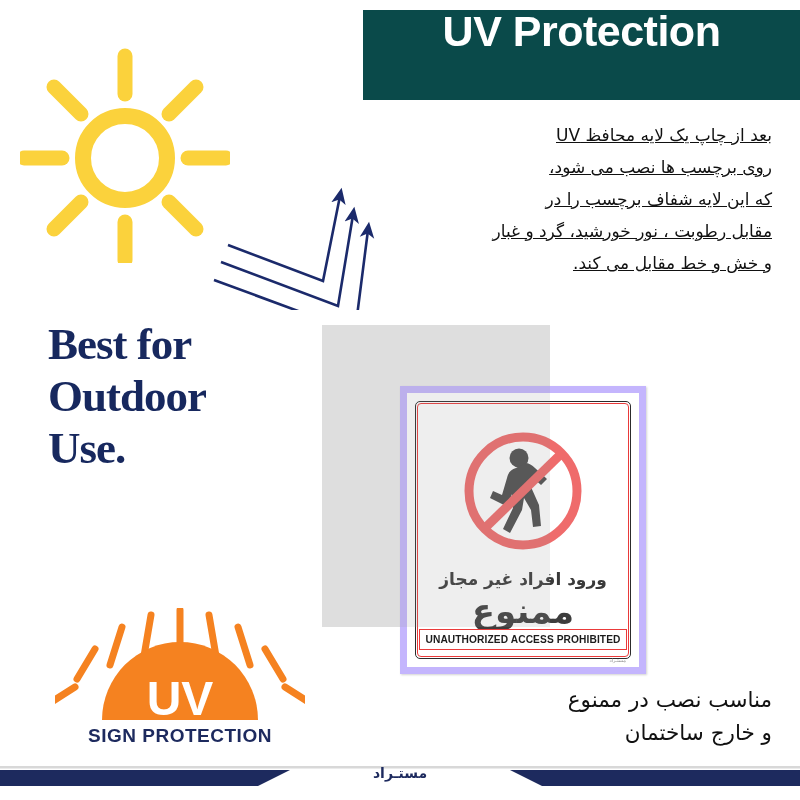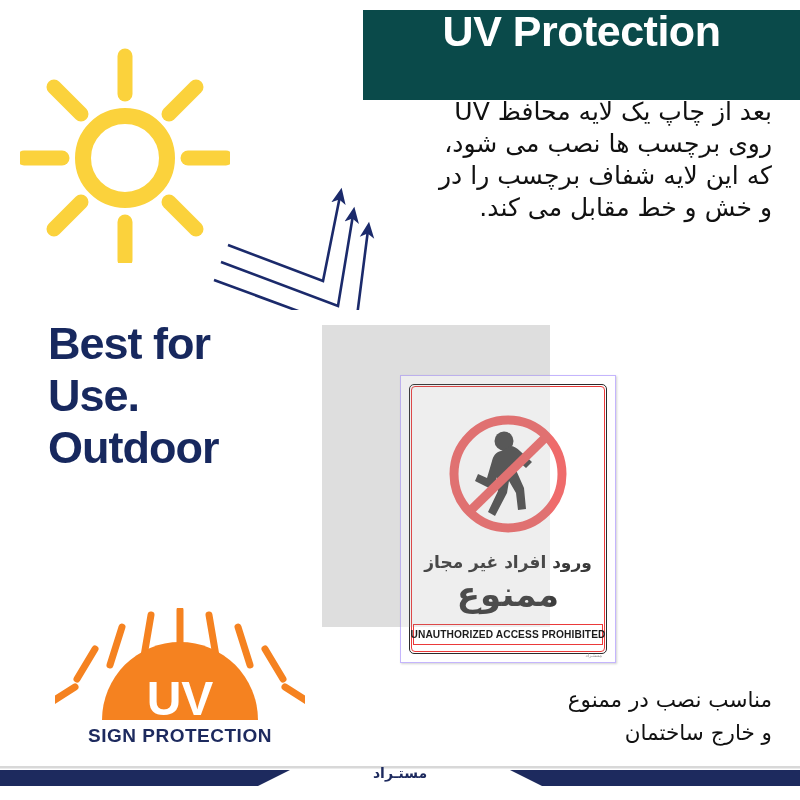--- a/index.html
+++ b/index.html
@@ -31,25 +31,26 @@
   
   .rtl-para{
     position:absolute;
     direction:rtl;
     text-align:right;
     color:#111111;
     font-family:"DejaVu Sans",sans-serif;
     unicode-bidi:bidi-override;
   }
   #intro-para{
-    left:390px;top:96px;width:382px;
-    font-size:25px;
+    left:390px;top:119px;width:382px;
+    font-size:17px;
     line-height:32px;
     direction:rtl;
     unicode-bidi:isolate;
+    text-decoration:underline;
   }
   #intro-para .ln{display:block;white-space:nowrap;}
 
   #bottom-para{
     left:420px;top:683px;width:352px;
     font-size:21.5px;
     line-height:33px;
     direction:rtl;
     unicode-bidi:isolate;
   }
@@ -64,34 +65,34 @@
   
   .headline{
     position:absolute;left:48px;top:318px;width:290px;
     color:#17285e;
     font-family:"Liberation Sans","DejaVu Sans",sans-serif;
     font-weight:bold;
     font-size:45px;
     line-height:52px;
     letter-spacing:-1px;
   }
-  .headline .ln{display:block;white-space:nowrap;}
+  .headline .ln{display:block;white-space:nowrap;font-family:Liberation Serif, serif;}
 
   
   .sign-stage{position:absolute;left:322px;top:325px;width:300px;height:345px;}
 
   .uv-film{
     position:absolute;left:0px;top:0px;width:228px;height:302px;
     background:rgba(140,140,140,0.17);
   }
 
   .sign-card{
-    position:absolute;left:78px;top:50px;width:216px;height:288px;
+    position:absolute;left:78px;top:61px;width:246px;height:288px;
     background:#ffffff;
-    border:1px solid #c4b5fd;
+    border:7px solid #c4b5fd;
     box-sizing:border-box;
     box-shadow:1px 1px 2px rgba(0,0,0,0.18);
   }
   .sign-inner-dark{
     position:absolute;left:8px;top:8px;right:8px;bottom:8px;
     border:1.6px solid #2b2b2b;
     border-radius:5px;
     box-sizing:border-box;
   }
   .sign-inner-red{
@@ -197,27 +198,28 @@
   </div>
 
   <div class="header-bar">
     <div class="header-title">UV Protection</div>
   </div>
 
   <div id="intro-para" class="rtl-para">
     <span class="ln">بعد از چاپ یک لایه محافظ UV</span>
     <span class="ln">روی برچسب ها نصب می شود،</span>
     <span class="ln">که این لایه شفاف برچسب را در</span>
+    <span class="ln">مقابل رطوبت ، نور خورشید، گرد و غبار</span>
     <span class="ln">و خش و خط مقابل می کند.</span>
   </div>
 
   <div class="headline">
     <span class="ln">Best for</span>
+    <span class="ln">Outdoor</span>
     <span class="ln">Use.</span>
-    <span class="ln">Outdoor</span>
   </div>
 
   <div class="sign-stage">
 
     <div class="uv-film"></div>
 
     <div class="sign-card">
       <div class="sign-inner-dark"></div>
       <div class="sign-inner-red"></div>
 

